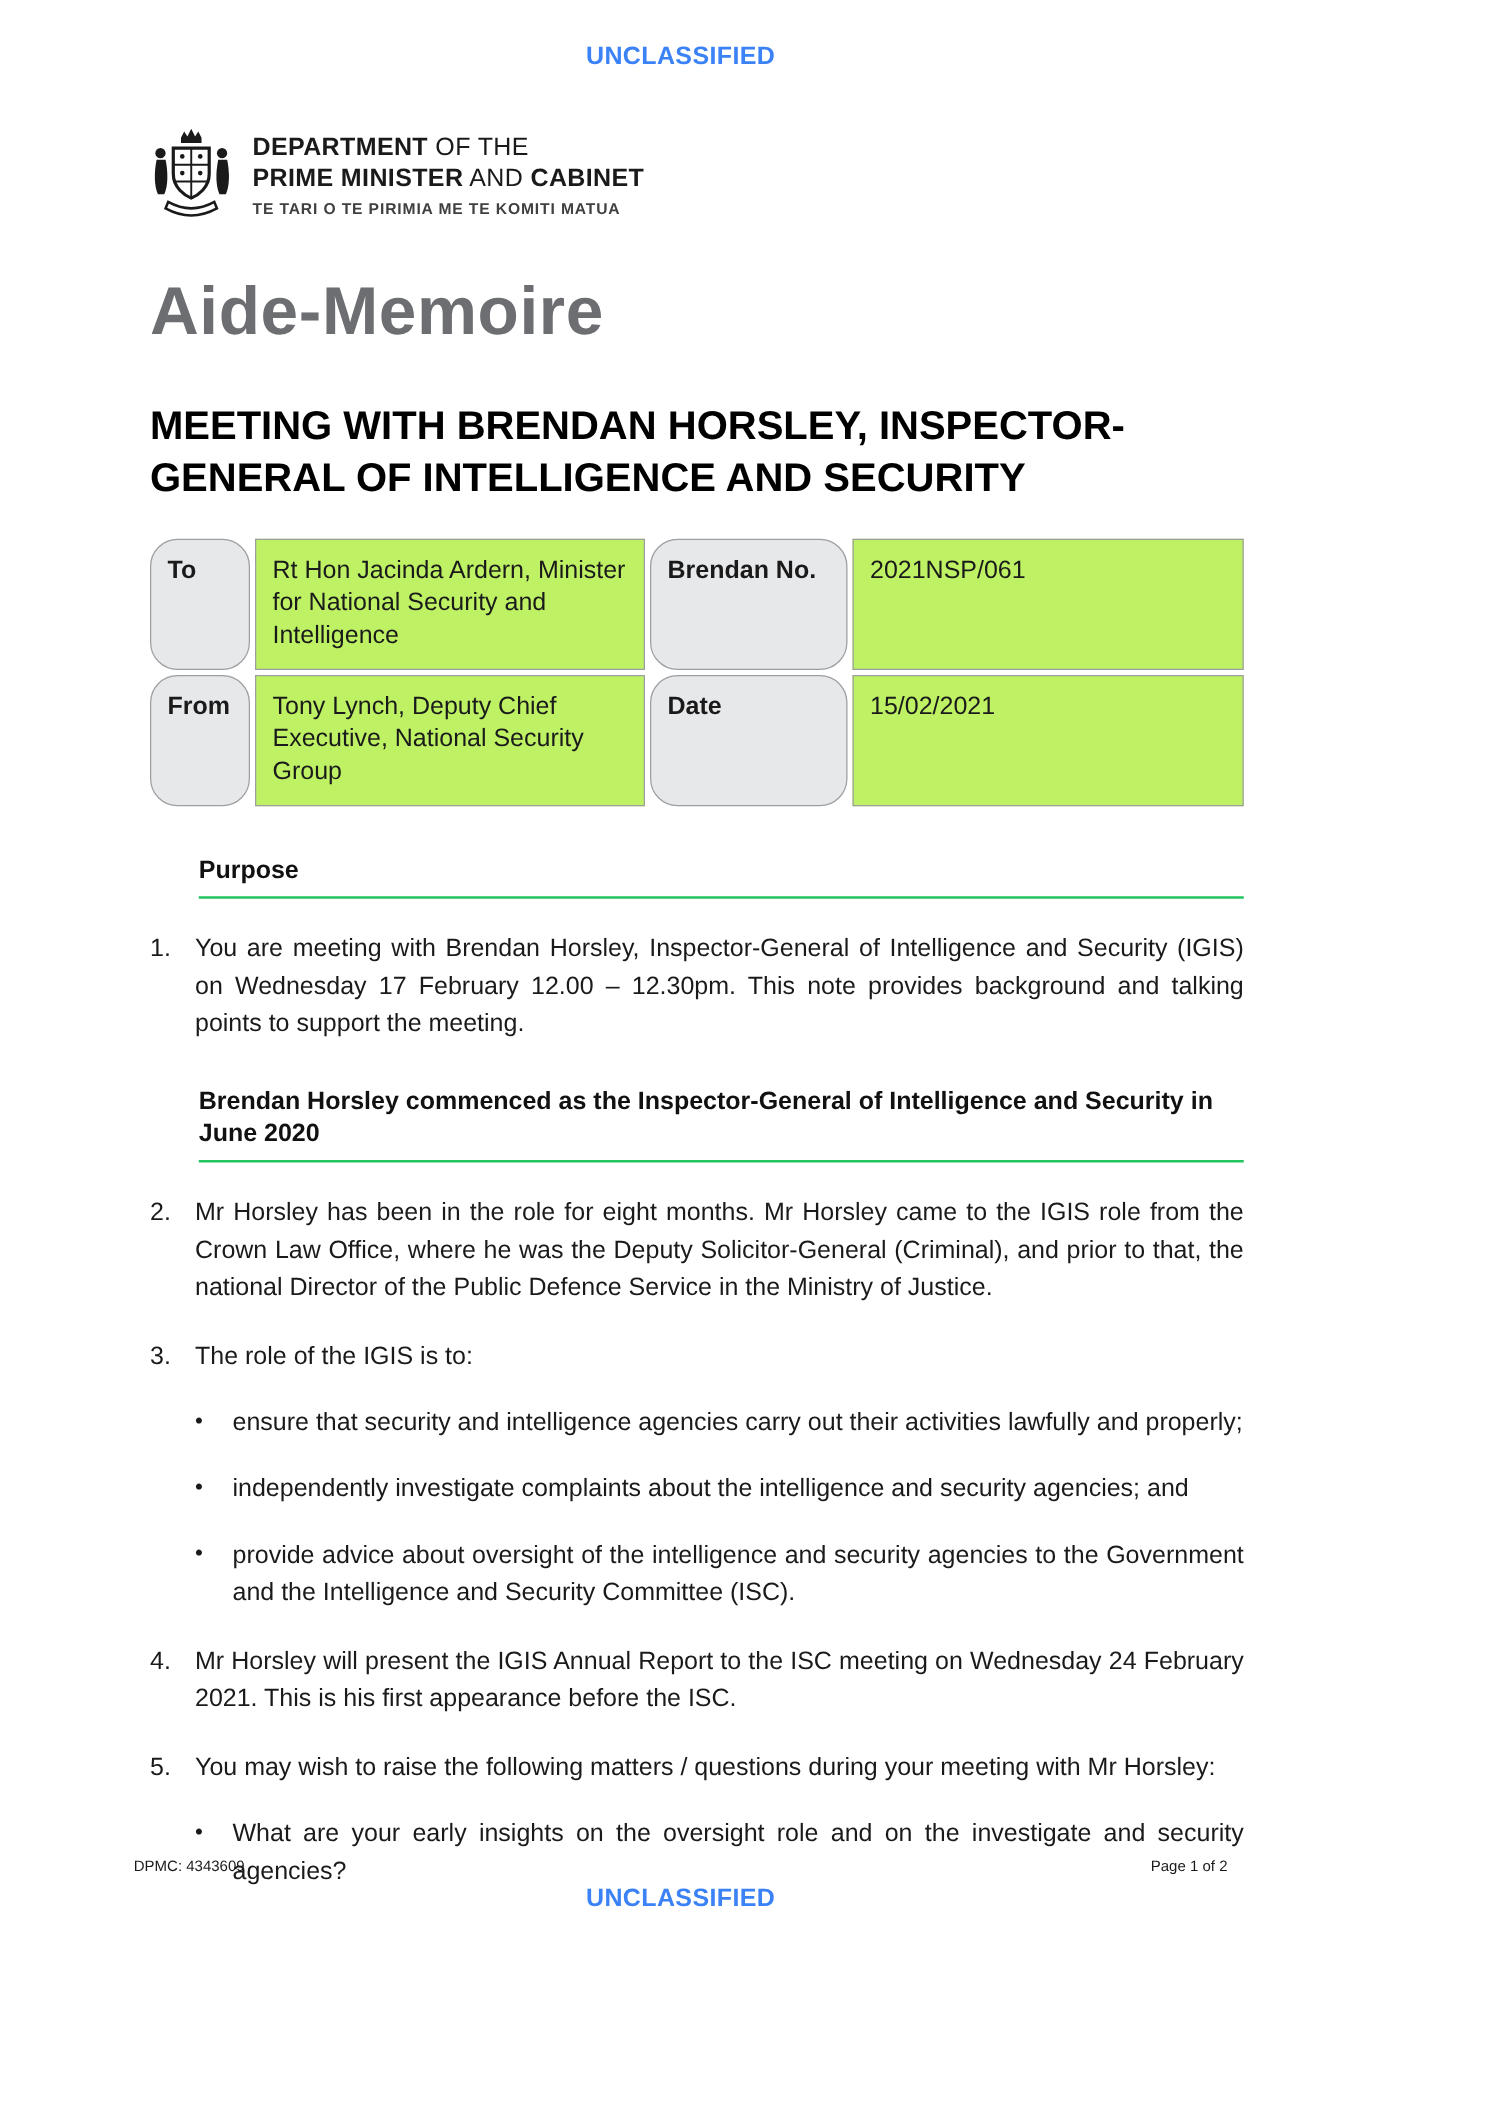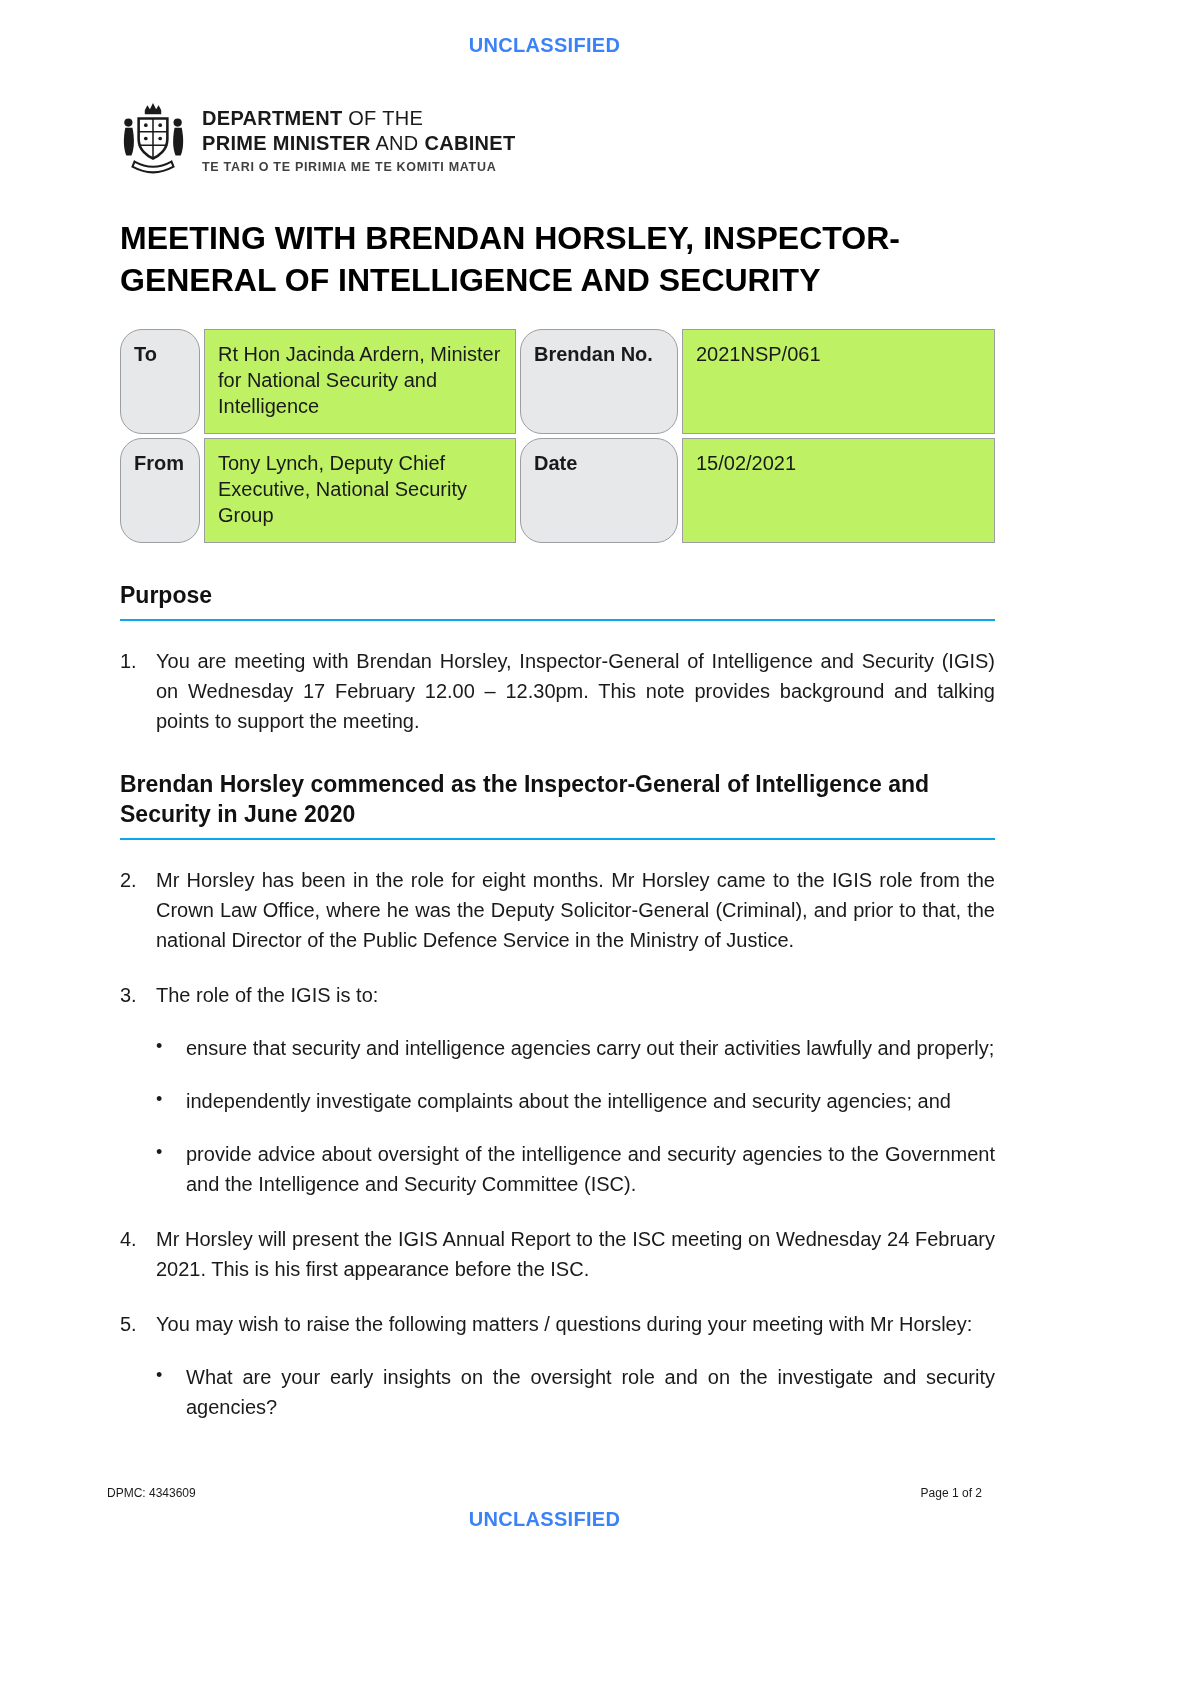--- a/index.html
+++ b/index.html
@@ -57,24 +57,25 @@
     padding: 11px 13px 14px 13px;
     vertical-align: top;
     font-size: 20px; line-height: 1.3;
     background: #bef264;
     height: 72px;
   }
   table.meta td.lbl { background: #e7e8ea; font-weight: bold; border-radius: 22px; }
 
   .section-heading {
     margin-top: 34px;
-    font-size: 23px; font-weight: bold; color: #111;
+    font-size: 20px; font-weight: bold; color: #111;
     line-height: 1.3;
     padding-bottom: 8px;
-    border-bottom: 2px solid #0ea5e9;
+    border-bottom: 2px solid #22c55e;
+    margin-left: 39px;
   }
 
   .item { display: flex; margin-top: 25px; font-size: 20px; line-height: 1.5; }
   .item .num { width: 36px; flex: none; }
   .item .txt { flex: 1; text-align: justify; }
 
   .bullet { display: flex; margin-top: 23px; margin-left: 36px; font-size: 20px; line-height: 1.5; }
   .bullet .dot { width: 30px; flex: none; font-size: 18px; }
   .bullet .txt { flex: 1; text-align: justify; }
 
@@ -112,20 +113,21 @@
           </g>
         </svg>
       </div>
       <div class="dept">
         <div class="dept-line"><span class="b">DEPARTMENT</span><span> OF THE</span></div>
         <div class="dept-line"><span class="b">PRIME MINISTER</span><span> AND </span><span class="b">CABINET</span></div>
         <div class="dept-maori">TE TARI O TE PIRIMIA ME TE KOMITI MATUA</div>
       </div>
     </div>
 
+    <div class="doc-type">Aide-Memoire</div>
 
     <div class="title">MEETING WITH BRENDAN HORSLEY, INSPECTOR-GENERAL OF INTELLIGENCE AND SECURITY</div>
 
     <table class="meta">
       <colgroup>
           <col class="c1">
           <col class="c2">
           <col class="c3">
           <col class="c4">
         </colgroup>

